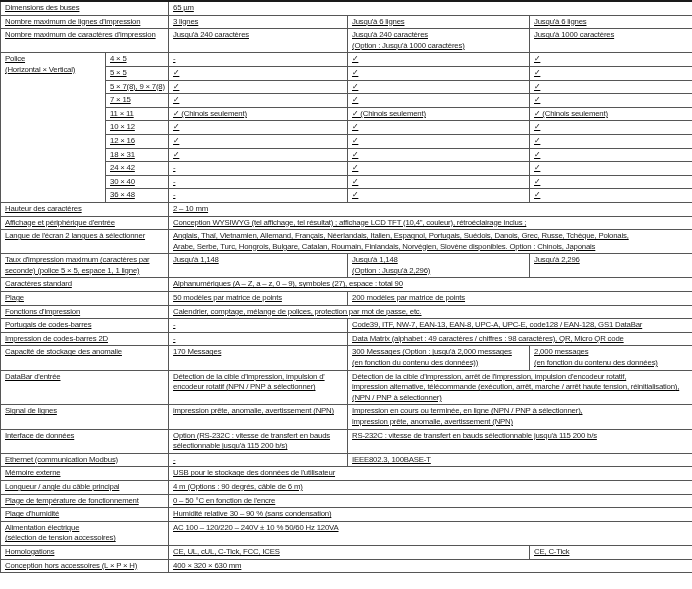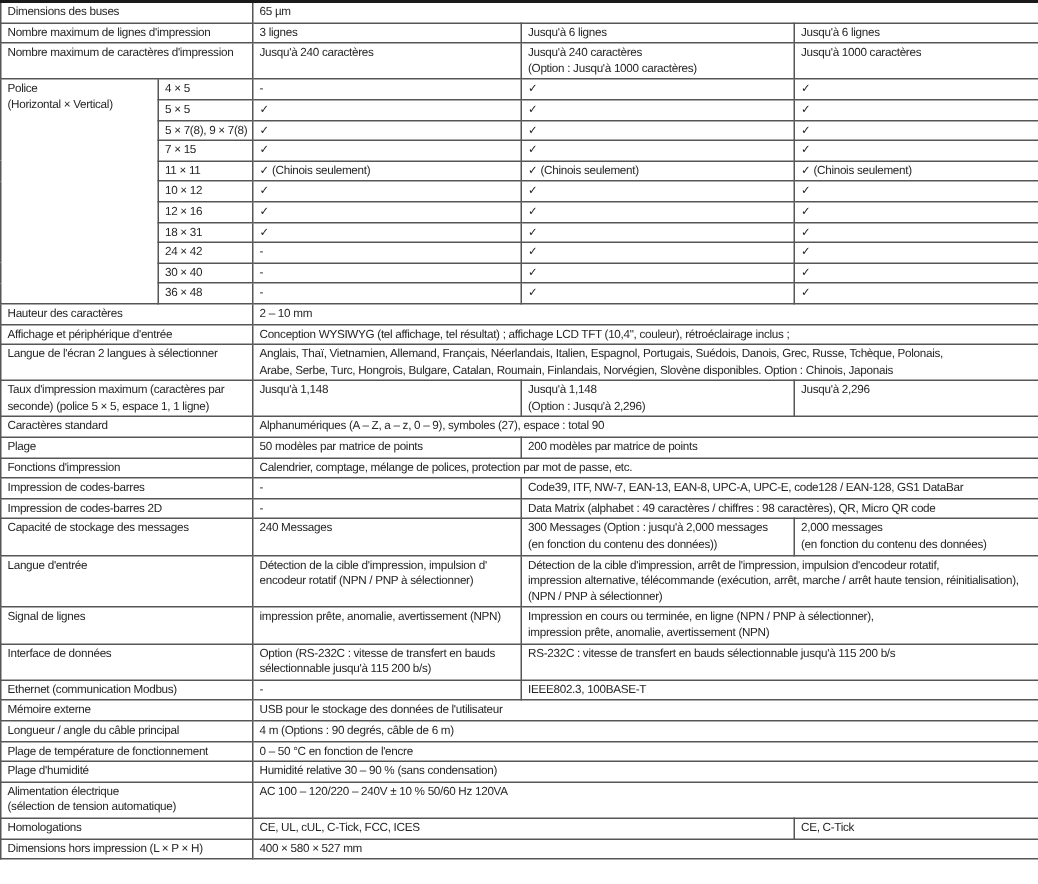--- a/index.html
+++ b/index.html
@@ -2,20 +2,21 @@
 <html><head>
 <meta charset="utf-8">
 <style>
   html,body{margin:0;padding:0;background:#ffffff;}
   .page{width:692px;height:589px;overflow:hidden;background:#fff;}
   table.spec{
     border-collapse:collapse;
     table-layout:fixed;
     width:692px;
     border-top:2px solid #1a1a1a;
+    text-decoration:underline;
   }
   table.spec td{
     border:1px solid #565656;
     vertical-align:top;
     padding:1px 3px 1px 4px;
     font-family:"Liberation Sans","DejaVu Sans",sans-serif;
     font-size:7.8px;
     line-height:10.6px;
     letter-spacing:-0.2px;
     color:#262626;
@@ -150,39 +151,39 @@
         <tr>
           <td colspan="2">Plage</td>
           <td>50 modèles par matrice de points</td>
           <td colspan="2">200 modèles par matrice de points</td>
         </tr>
         <tr>
           <td colspan="2">Fonctions d'impression</td>
           <td colspan="3">Calendrier, comptage, mélange de polices, protection par mot de passe, etc.</td>
         </tr>
         <tr>
-          <td colspan="2">Impression de codes-barres</td>
+          <td colspan="2">Portugais de codes-barres</td>
           <td>-</td>
           <td colspan="2">Code39, ITF, NW-7, EAN-13, EAN-8, UPC-A, UPC-E, code128 / EAN-128, GS1 DataBar</td>
         </tr>
         <tr>
           <td colspan="2">Impression de codes-barres 2D</td>
           <td>-</td>
           <td colspan="2">Data Matrix (alphabet : 49 caractères / chiffres : 98 caractères), QR, Micro QR code</td>
         </tr>
         <tr>
-          <td colspan="2">Capacité de stockage des messages</td>
-          <td>240 Messages</td>
+          <td colspan="2">Capacité de stockage des anomalie</td>
+          <td>170 Messages</td>
           <td>300 Messages (Option : jusqu'à 2,000 messages
 (en fonction du contenu des données))</td>
           <td>2,000 messages
 (en fonction du contenu des données)</td>
         </tr>
         <tr>
-          <td colspan="2">Langue d'entrée</td>
+          <td colspan="2">DataBar d'entrée</td>
           <td>Détection de la cible d'impression, impulsion d'
 encodeur rotatif (NPN / PNP à sélectionner)</td>
           <td colspan="2">Détection de la cible d'impression, arrêt de l'impression, impulsion d'encodeur rotatif,
 impression alternative, télécommande (exécution, arrêt, marche / arrêt haute tension, réinitialisation),
 (NPN / PNP à sélectionner)</td>
         </tr>
         <tr>
           <td colspan="2">Signal de lignes</td>
           <td>impression prête, anomalie, avertissement (NPN)</td>
           <td colspan="2">Impression en cours ou terminée, en ligne (NPN / PNP à sélectionner),
@@ -210,27 +211,27 @@
         <tr>
           <td colspan="2">Plage de température de fonctionnement</td>
           <td colspan="3">0 – 50 °C en fonction de l'encre</td>
         </tr>
         <tr>
           <td colspan="2">Plage d'humidité</td>
           <td colspan="3">Humidité relative 30 – 90 % (sans condensation)</td>
         </tr>
         <tr>
           <td colspan="2">Alimentation électrique
-(sélection de tension automatique)</td>
+(sélection de tension accessoires)</td>
           <td colspan="3">AC 100 – 120/220 – 240V ± 10 % 50/60 Hz 120VA</td>
         </tr>
         <tr>
           <td colspan="2">Homologations</td>
           <td colspan="2">CE, UL, cUL, C-Tick, FCC, ICES</td>
           <td>CE, C-Tick</td>
         </tr>
         <tr>
-          <td colspan="2">Dimensions hors impression (L × P × H)</td>
-          <td colspan="3">400 × 580 × 527 mm</td>
+          <td colspan="2">Conception hors accessoires (L × P × H)</td>
+          <td colspan="3">400 × 320 × 630 mm</td>
         </tr>
       </tbody>
   </table>
 </div>
 
 </body></html>

